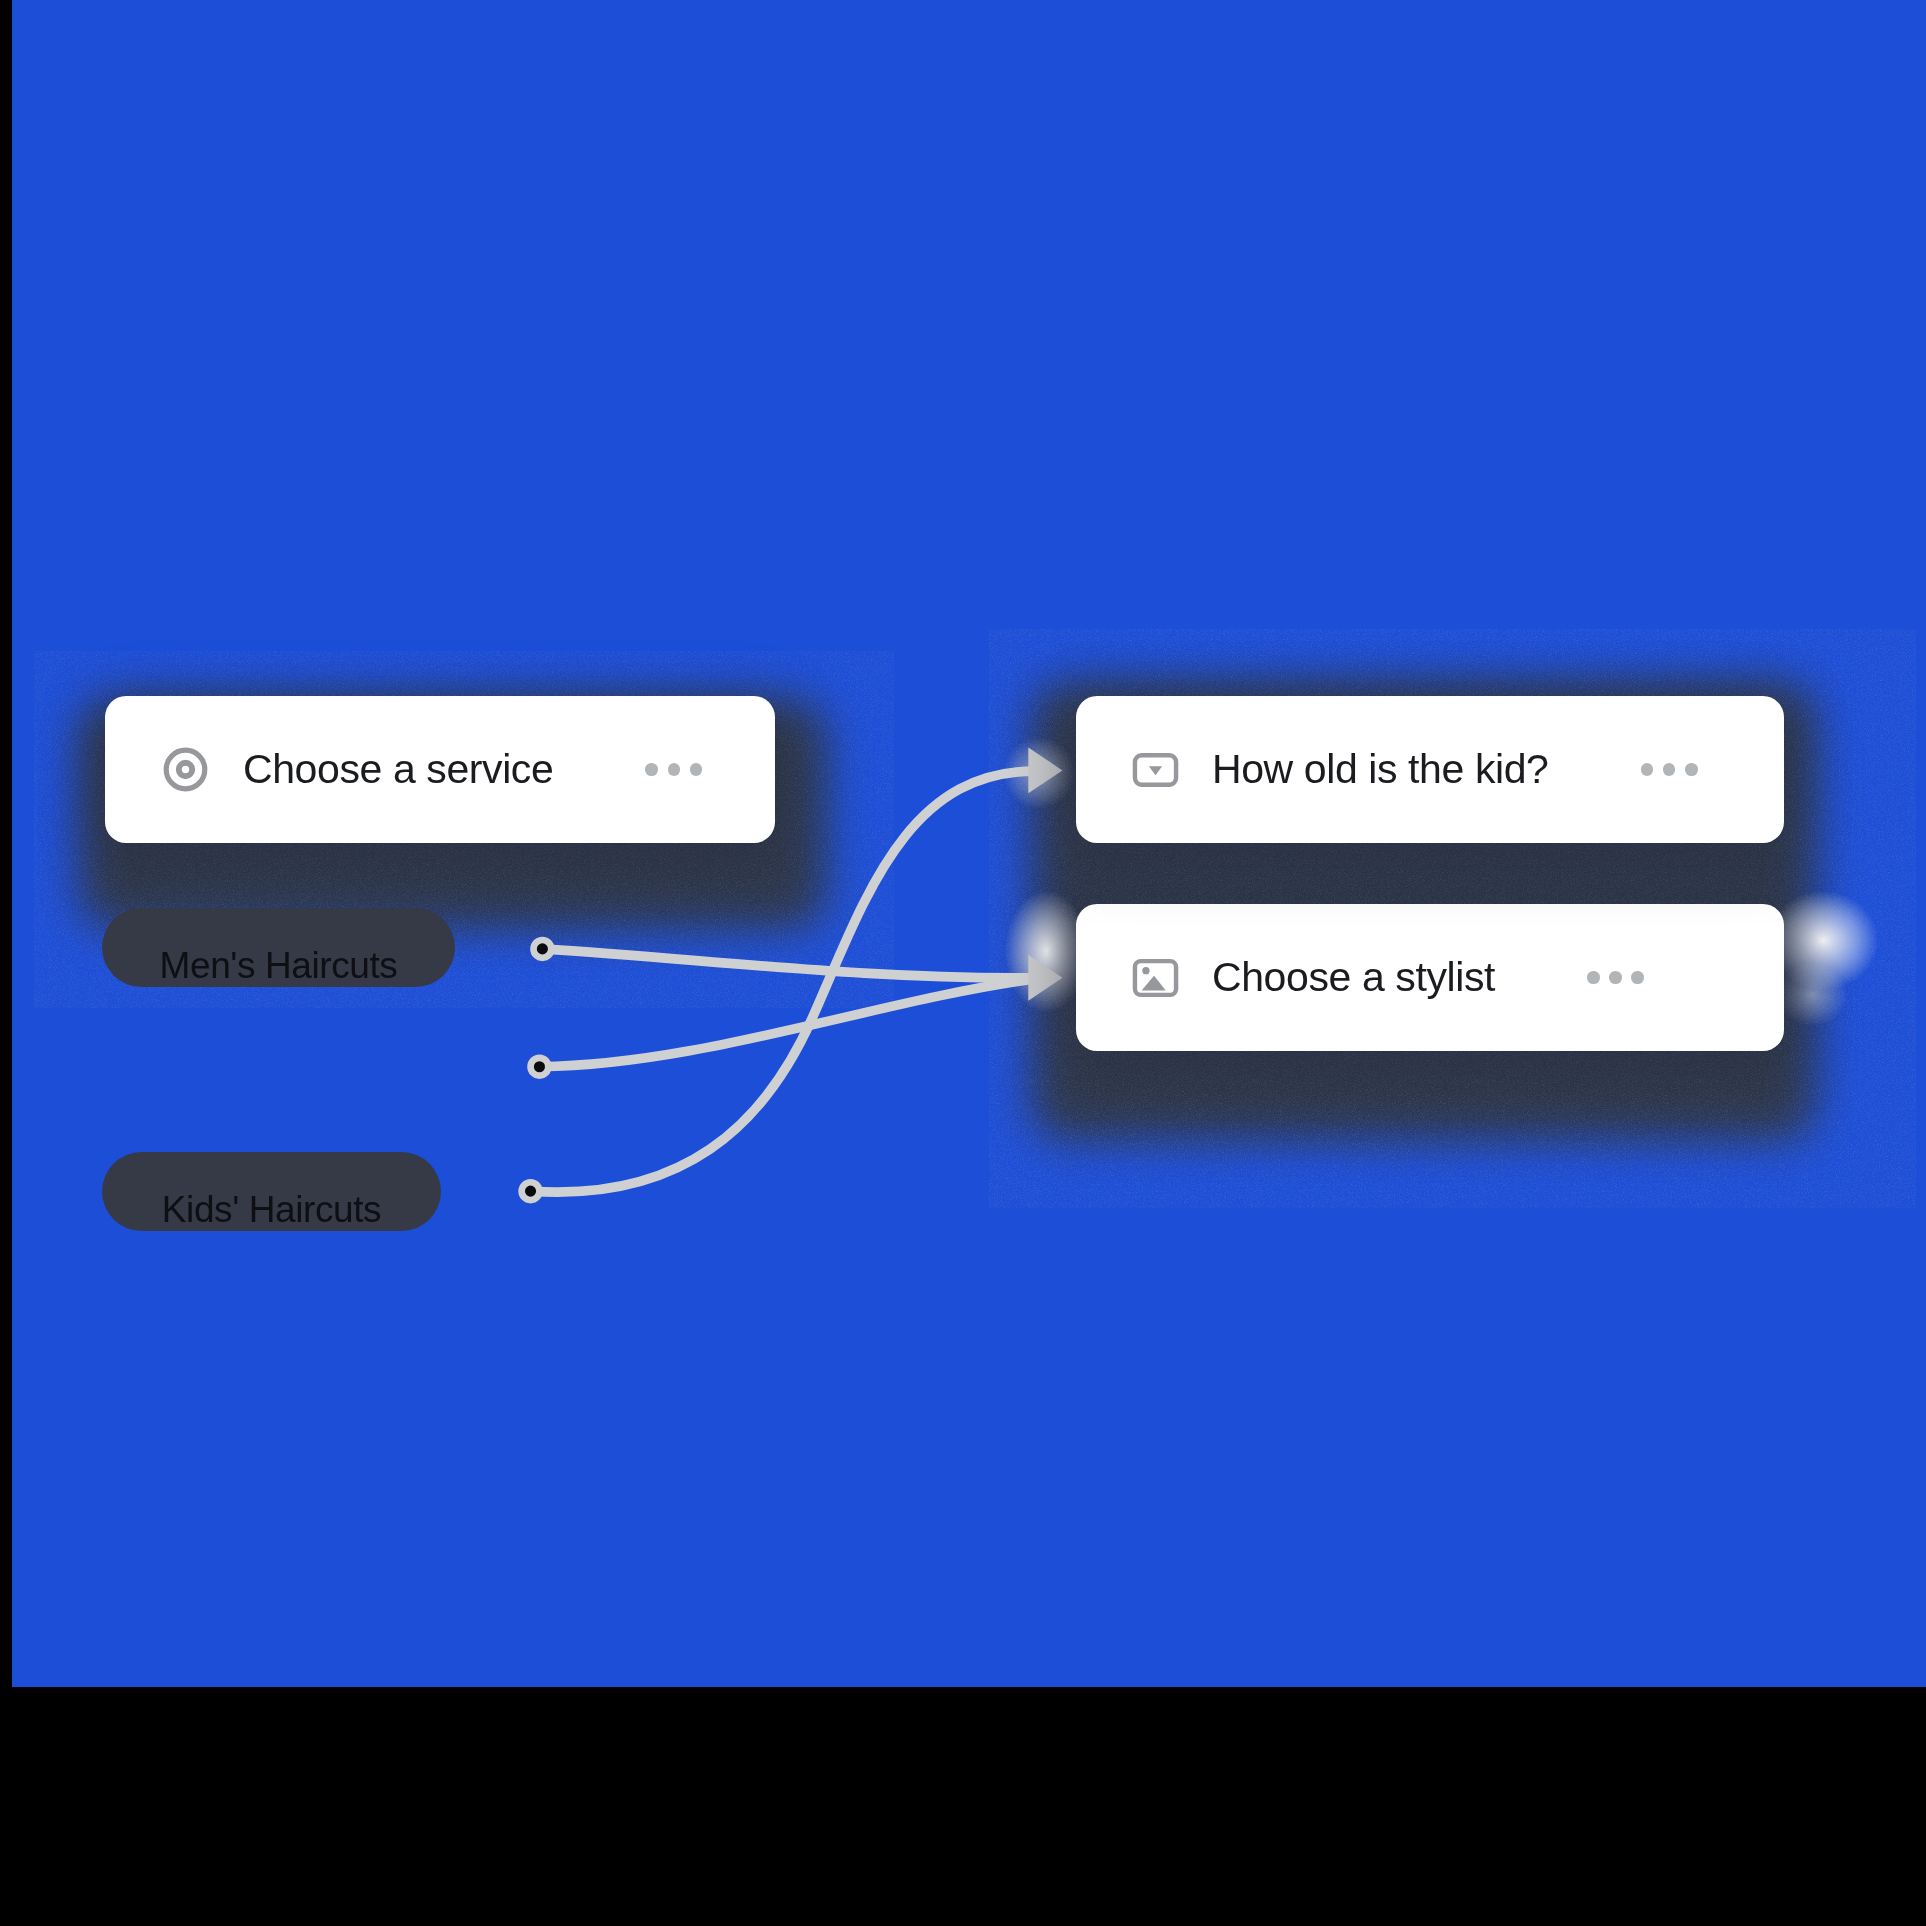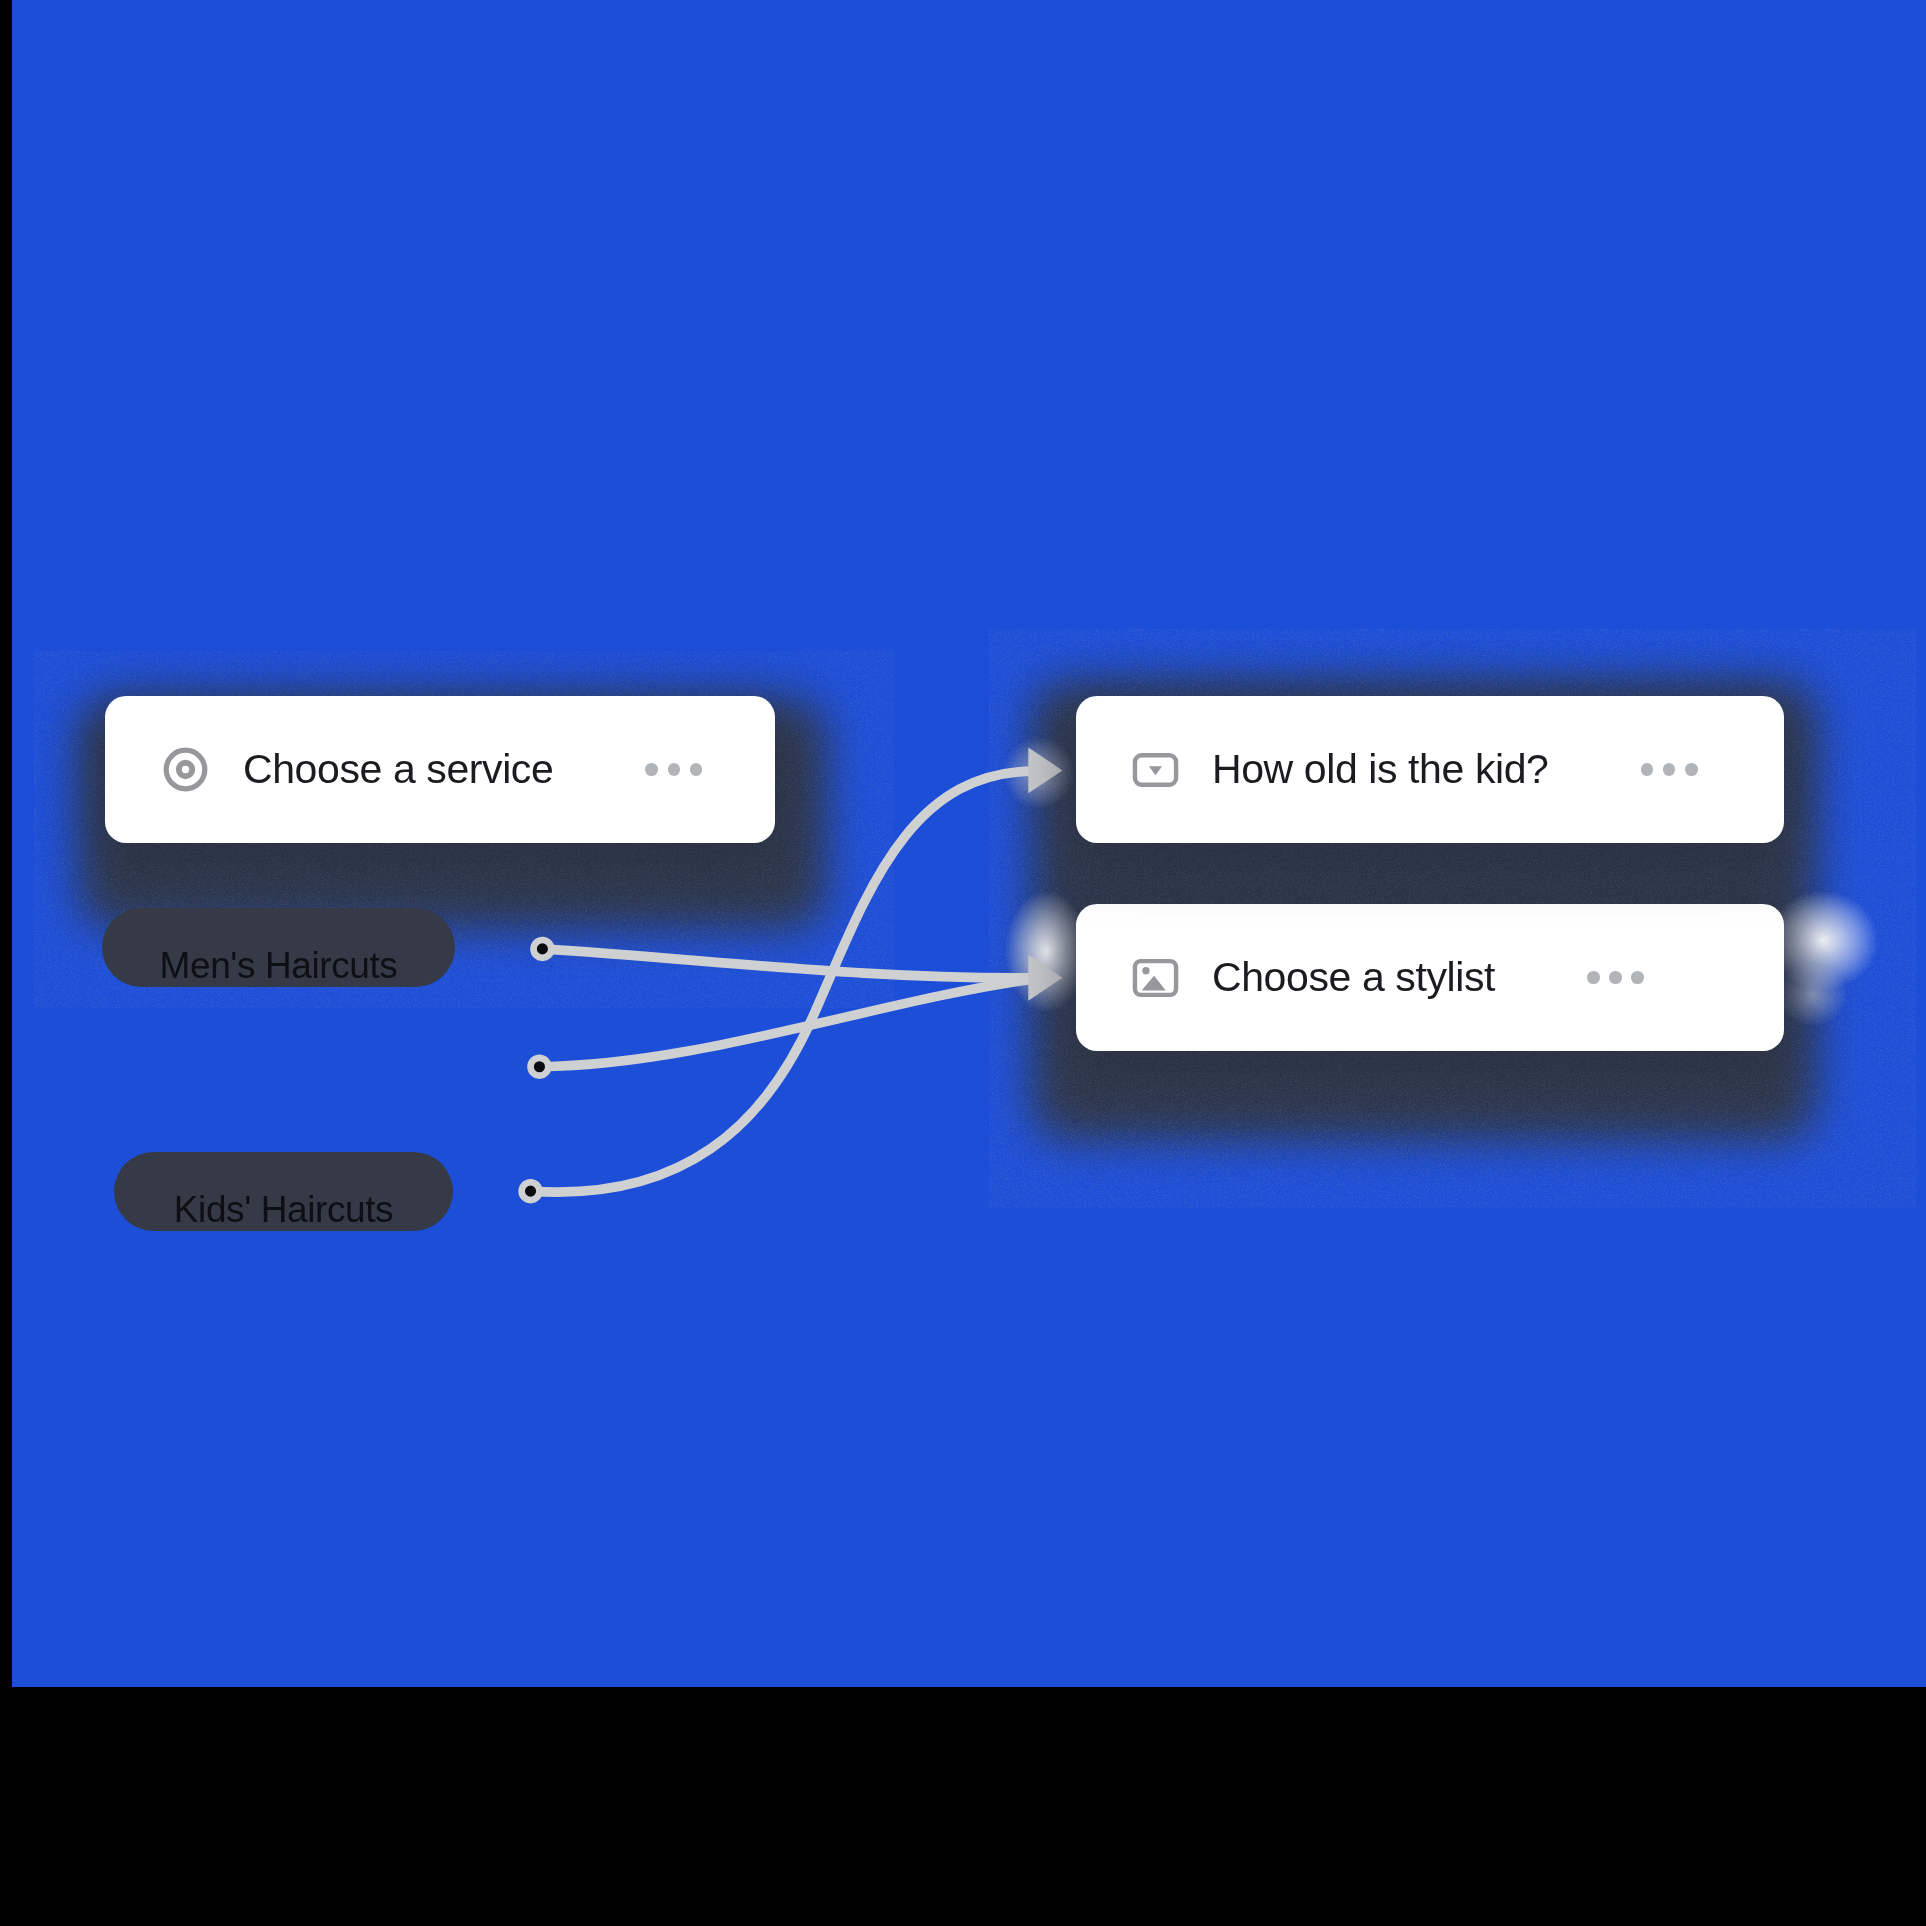--- a/index.html
+++ b/index.html
@@ -119,18 +119,18 @@
     <span class="dots">
         <span></span>
         <span></span>
         <span></span>
       </span>
   </div>
 
   <div class="pill" style="left:90px;top:908px;width:353px;height:79px">
     <span class="plabel">Men's Haircuts</span>
   </div>
-  <div class="pill" style="left:102px;top:1152px;width:339px;height:79px">
+  <div class="pill" style="left:90px;top:1152px;width:339px;height:79px">
     <span class="plabel">Kids' Haircuts</span>
   </div>
 
 </div>
 
 
 </body></html>

